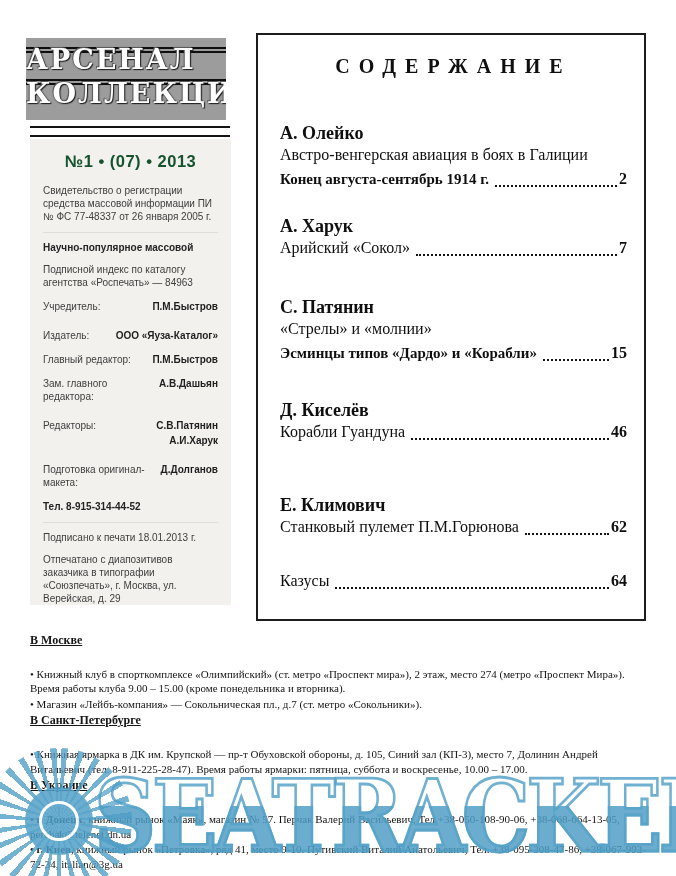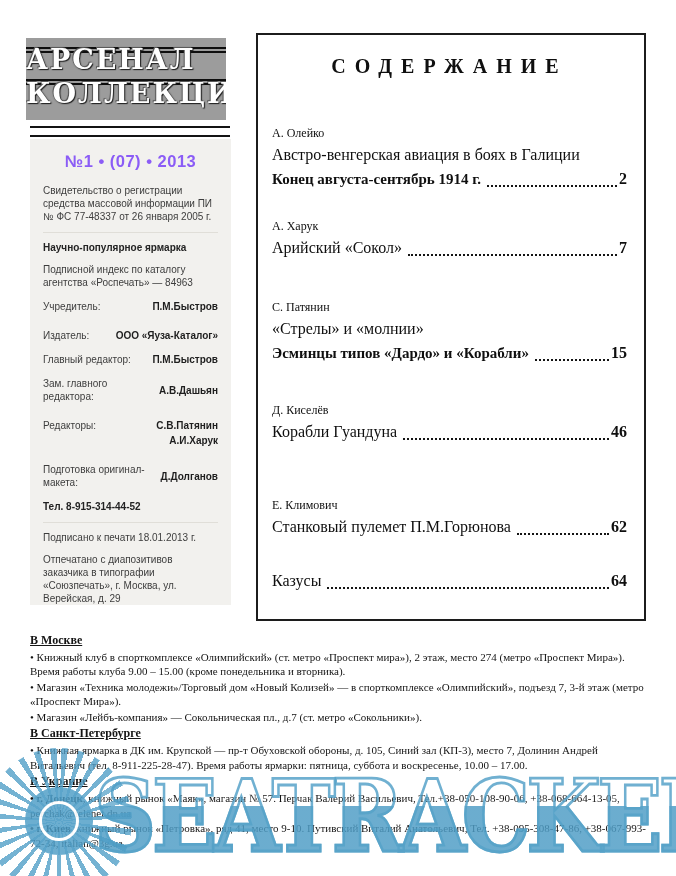--- a/index.html
+++ b/index.html
@@ -31,45 +31,45 @@
   }
 
   
   #sidebar{
     position:absolute;left:30px;top:139px;width:201px;height:466px;
     background:#f2f1ee;box-sizing:border-box;
     padding:10px 13px 8px 13px;overflow:hidden;
     font-size:10px;line-height:1.3;color:#3d3d3d;
   }
   .issue{
-    text-align:center;font-weight:bold;font-size:16.5px;color:#8b5cf6;
+    text-align:center;font-weight:bold;font-size:16.5px;color:#14532d;
     margin:2px 0 12px 0;letter-spacing:.5px;
   }
   .sb-par{margin:0 0 9px 0;text-align:left;}
   .sb-divider{border-top:1px solid #e0ded8;margin:7px 0 8px 0;}
   .sb-bold{font-weight:bold;color:#232323;}
-  .srow{display:flex;justify-content:space-between;margin:16px 0 7px 0;align-items:center;}
+  .srow{display:flex;justify-content:space-between;margin:16px 0 7px 0;align-items:flex-start;}
   .srow .slabel{text-align:left;padding-right:6px;}
   .srow .svalue{font-weight:bold;color:#1e1e1e;white-space:nowrap;text-align:right;}
   .srow.cont{margin-top:-5px;}
   .gap-top{margin-top:11px;}
 
   
   #toc{
     position:absolute;left:256px;top:33px;width:390px;height:588px;
     box-sizing:border-box;border:2px solid #1c1c1c;background:#fff;
-    padding:16px 17px 0 14px;
+    padding:16px 17px 0 22px;
     font-family:"Liberation Serif","DejaVu Serif",serif;color:#0f0f0f;
   }
   .toc-title{
     text-align:center;font-weight:bold;font-size:20px;letter-spacing:9px;
     margin:4px 0 46px 0;
   }
   .toc-entry{margin:0;}
-  .toc-author{font-weight:normal;font-size:12px;line-height:19px;}
+  .toc-author{font-weight:bold;font-size:18px;line-height:19px;}
   .toc-titleline{font-weight:normal;font-size:16px;line-height:24px;}
   .toc-subline{font-weight:bold;font-size:15px;line-height:24px;}
   .leader-line{display:flex;align-items:flex-end;}
   .leader-line .dots{
     flex:1 1 auto;min-width:18px;margin:0 2px 4px 6px;
     border-bottom:2.5px dotted #141414;
   }
   .leader-line .pg{font-weight:bold;font-size:16px;line-height:24px;white-space:nowrap;}
   .mb-e1{margin-bottom:26px;}
   .mb-e2{margin-bottom:38px;}
@@ -81,21 +81,21 @@
   #stores{position:absolute;left:30px;top:631px;width:618px;}
   .stores-header{
     background:#d7d7d7;height:27px;line-height:27px;text-align:center;
     font-weight:bold;font-size:14px;color:#101010;margin-bottom:7px;
   }
   .stores-body{
     font-family:"Liberation Serif","DejaVu Serif",serif;
     font-size:11px;line-height:1.32;color:#151515;
   }
   .city-heading{
-    font-weight:bold;font-size:12px;text-decoration:underline;margin:2px 0 1px 0;
+    font-weight:bold;font-size:12px;text-decoration:underline;margin:2px 0 18px 0;
   }
   .store-item{margin:0 0 1px 0;}
   .store-item b{font-weight:bold;}
 
   
   #watermark{position:absolute;left:0;top:0;width:676px;height:876px;pointer-events:none;z-index:5;}
   .wm-text{
     position:absolute;left:94px;bottom:2px;
     font-family:"DejaVu Serif","Liberation Serif",serif;font-weight:bold;
     font-size:86px;letter-spacing:-4px;white-space:nowrap;
@@ -132,21 +132,21 @@
   <div class="logo-line l2">КОЛЛЕКЦИЯ</div>
 </div>
 <div id="logo-divider"></div>
 
 <div id="sidebar">
   <div class="issue">№1 • (07) • 2013</div>
 
   <p class="sb-par">Свидетельство о регистрации средства массовой информации ПИ № ФС 77-48337 от 26 января 2005 г.</p>
 
   <div class="sb-divider"></div>
-  <p class="sb-par sb-bold">Научно-популярное ярмарка</p>
+  <p class="sb-par sb-bold">Научно-популярное массовой</p>
   <p class="sb-par">Подписной индекс по каталогу агентства «Роспечать» — 84963</p>
 
   <div class="srow gap-top">
     <span class="slabel">Учредитель:</span>
     <span class="svalue">П.М.Быстров</span>
   </div>
   <div class="srow">
     <span class="slabel">Издатель:</span>
     <span class="svalue">ООО «Яуза-Каталог»</span>
   </div>
@@ -235,21 +235,20 @@
       <span class="dots"></span>
       <span class="pg">64</span>
     </div>
   </div>
 </div>
 
 <div id="stores">
   <div class="stores-body">
     <div class="city-heading">В Москве</div>
     <div class="store-item"><b></b><span>• Книжный клуб в спорткомплексе «Олимпийский» (ст. метро «Проспект мира»), 2 этаж, место 274 (метро «Проспект Мира»). Время работы клуба 9.00 – 15.00 (кроме понедельника и вторника).</span></div>
-    <div class="store-item"><b></b><span>• Магазин «Техника молодежи»/Торговый дом «Новый Колизей» — в спорткомплексе «Олимпийский», подъезд 7, 3-й этаж (метро «Проспект Мира»).</span></div>
     <div class="store-item"><b></b><span>• Магазин «Лейбъ-компания» — Сокольническая пл., д.7 (ст. метро «Сокольники»).</span></div>
 
     <div class="city-heading">В Санкт-Петербурге</div>
     <div class="store-item"><b></b><span>• Книжная ярмарка в ДК им. Крупской — пр-т Обуховской обороны, д. 105, Синий зал (КП-3), место 7, Долинин Андрей Витальевич (тел. 8-911-225-28-47). Время работы ярмарки: пятница, суббота и воскресенье, 10.00 – 17.00.</span></div>
 
     <div class="city-heading">В Украине</div>
     <div class="store-item"><b>• г. Донецк</b><span>, книжный рынок «Маяк», магазин № 57. Перчак Валерий Васильевич, Тел.+38-050-108-90-06, +38-068-664-13-05, perchak@telenet.dn.ua</span></div>
     <div class="store-item"><b>• г. Киев</b><span>, книжный рынок «Петровка», ряд 41, место 9-10. Путивский Виталий Анатольевич, Тел. +38-095-308-47-86, +38-067-993-72-34, italian@3g.ua</span></div>
 
   </div>

